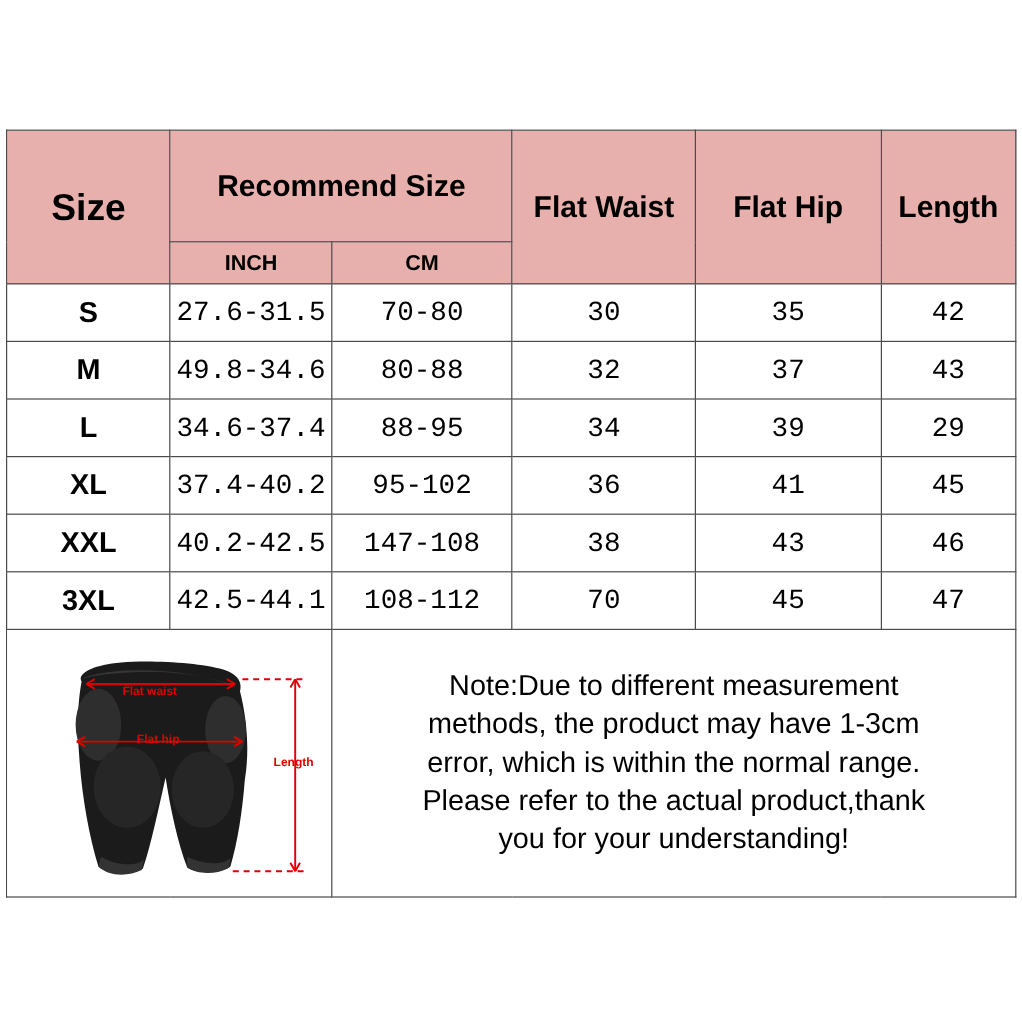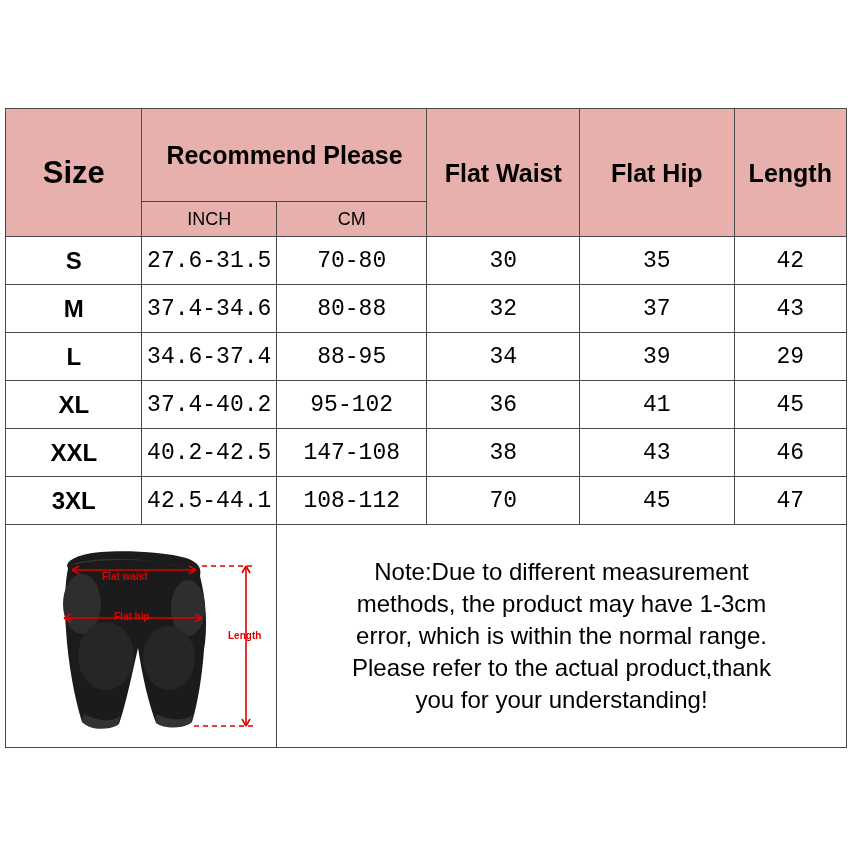--- a/index.html
+++ b/index.html
@@ -54,21 +54,21 @@
     line-height: 1.12;
   }
 
   .hdr-size {
     font-weight: bold;
     font-size: 31px;
   }
 
   .hdr-unit {
     background: #e8b0ac;
-    font-weight: normal;
+    font-weight: bold;
     font-size: 18px;
     height: 34px;
   }
 
   
   .size-cell {
     font-weight: bold;
     font-size: 24px;
     height: 47px;
   }
@@ -140,21 +140,21 @@
         <col style="width:134px">
         <col style="width:150px">
         <col style="width:152px">
         <col style="width:154px">
         <col style="width:112px">
       </colgroup>
 
       <tbody>
           <tr>
         <td class="hdr hdr-size" rowspan="2">Size</td>
-        <td class="hdr hdr-main" colspan="2">Recommend Please</td>
+        <td class="hdr hdr-main" colspan="2">Recommend Size</td>
         <td class="hdr hdr-main" rowspan="2">Flat Waist</td>
         <td class="hdr hdr-main" rowspan="2">Flat Hip</td>
         <td class="hdr hdr-main" rowspan="2">Length</td>
       </tr>
 
       <tr>
         <td class="hdr-unit">INCH</td>
         <td class="hdr-unit">CM</td>
       </tr>
 
@@ -162,21 +162,21 @@
         <td class="size-cell">S</td>
         <td class="num-cell">27.6-31.5</td>
         <td class="num-cell">70-80</td>
         <td class="num-cell">30</td>
         <td class="num-cell">35</td>
         <td class="num-cell">42</td>
       </tr>
 
       <tr>
         <td class="size-cell">M</td>
-        <td class="num-cell">37.4-34.6</td>
+        <td class="num-cell">49.8-34.6</td>
         <td class="num-cell">80-88</td>
         <td class="num-cell">32</td>
         <td class="num-cell">37</td>
         <td class="num-cell">43</td>
       </tr>
 
       <tr>
         <td class="size-cell">L</td>
         <td class="num-cell">34.6-37.4</td>
         <td class="num-cell">88-95</td>

